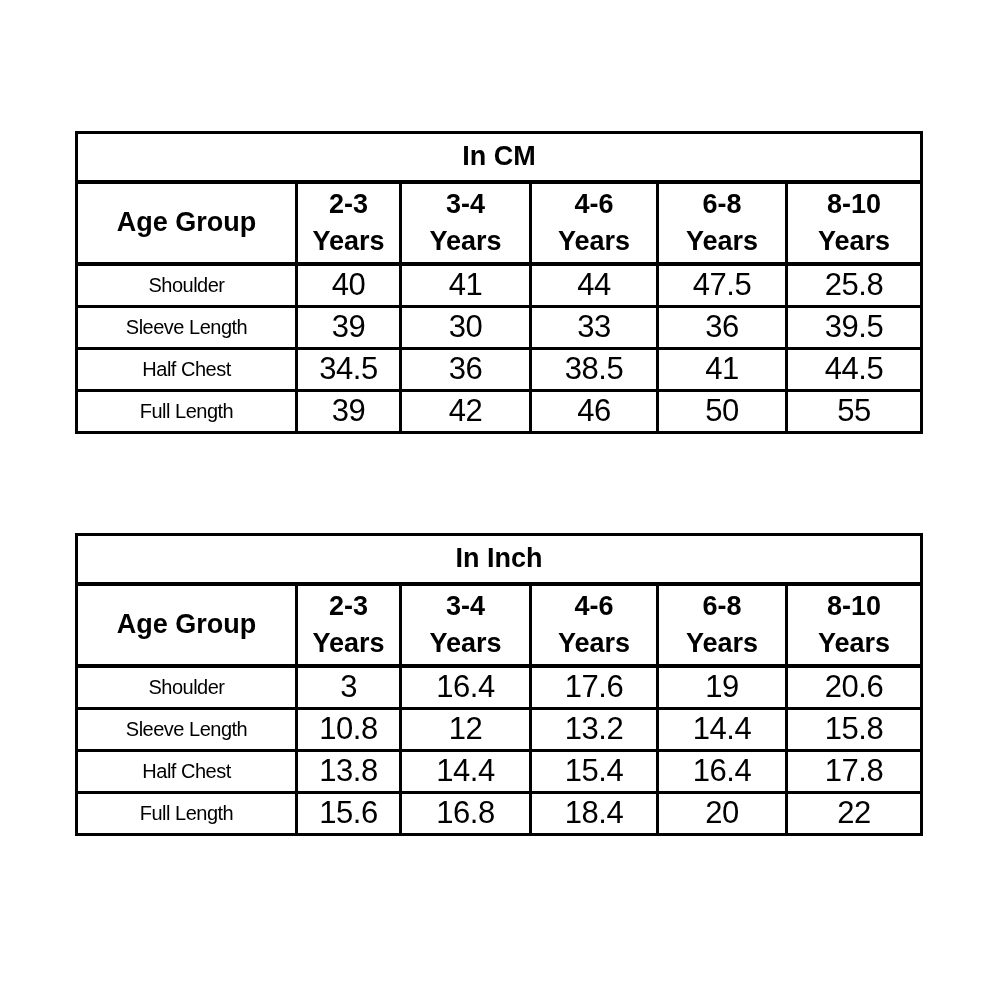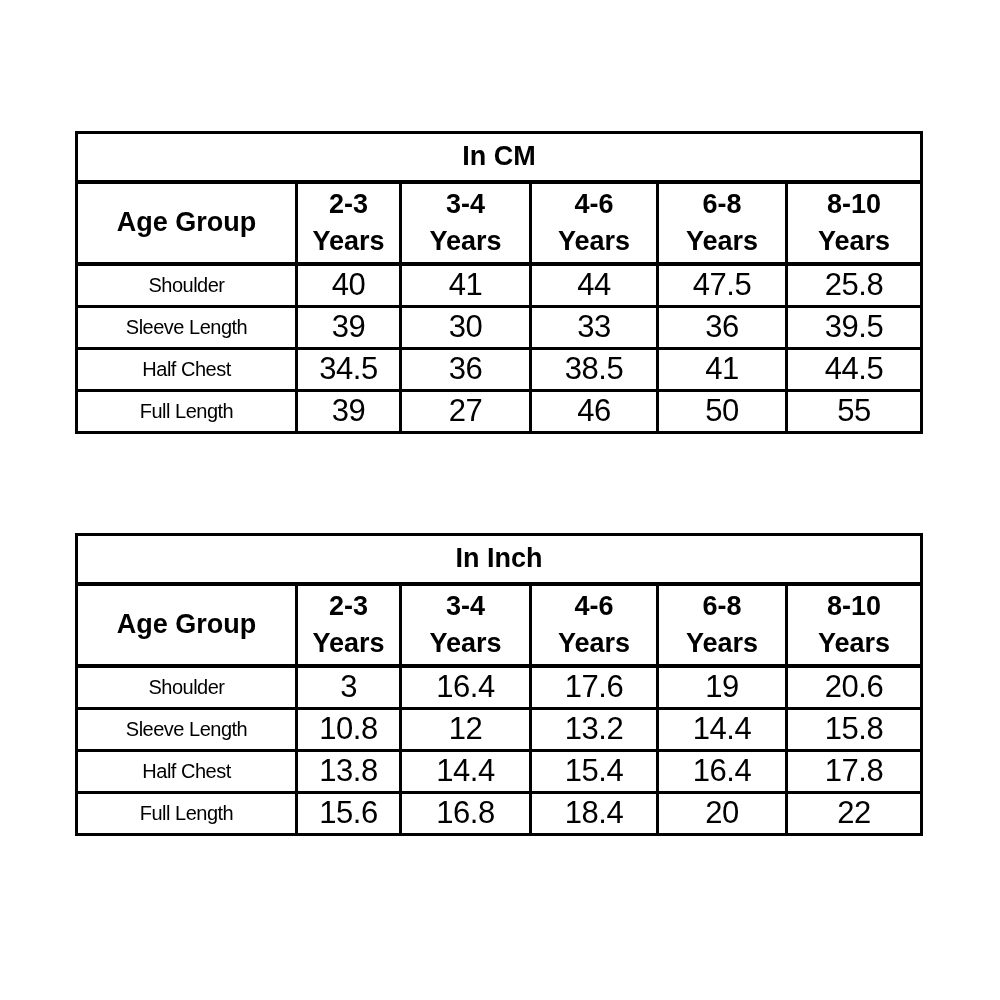--- a/index.html
+++ b/index.html
@@ -138,21 +138,21 @@
         <td class="row-label">Half Chest</td>
         <td>34.5</td>
         <td>36</td>
         <td>38.5</td>
         <td>41</td>
         <td>44.5</td>
       </tr>
       <tr class="data-row">
         <td class="row-label">Full Length</td>
         <td>39</td>
-        <td>27</td>
+        <td>42</td>
         <td>46</td>
         <td>50</td>
         <td>55</td>
       </tr>
     </tbody>
   </table>
 
   <table class="size-table" id="table-inch">
     <colgroup>
       <col class="c-label">

